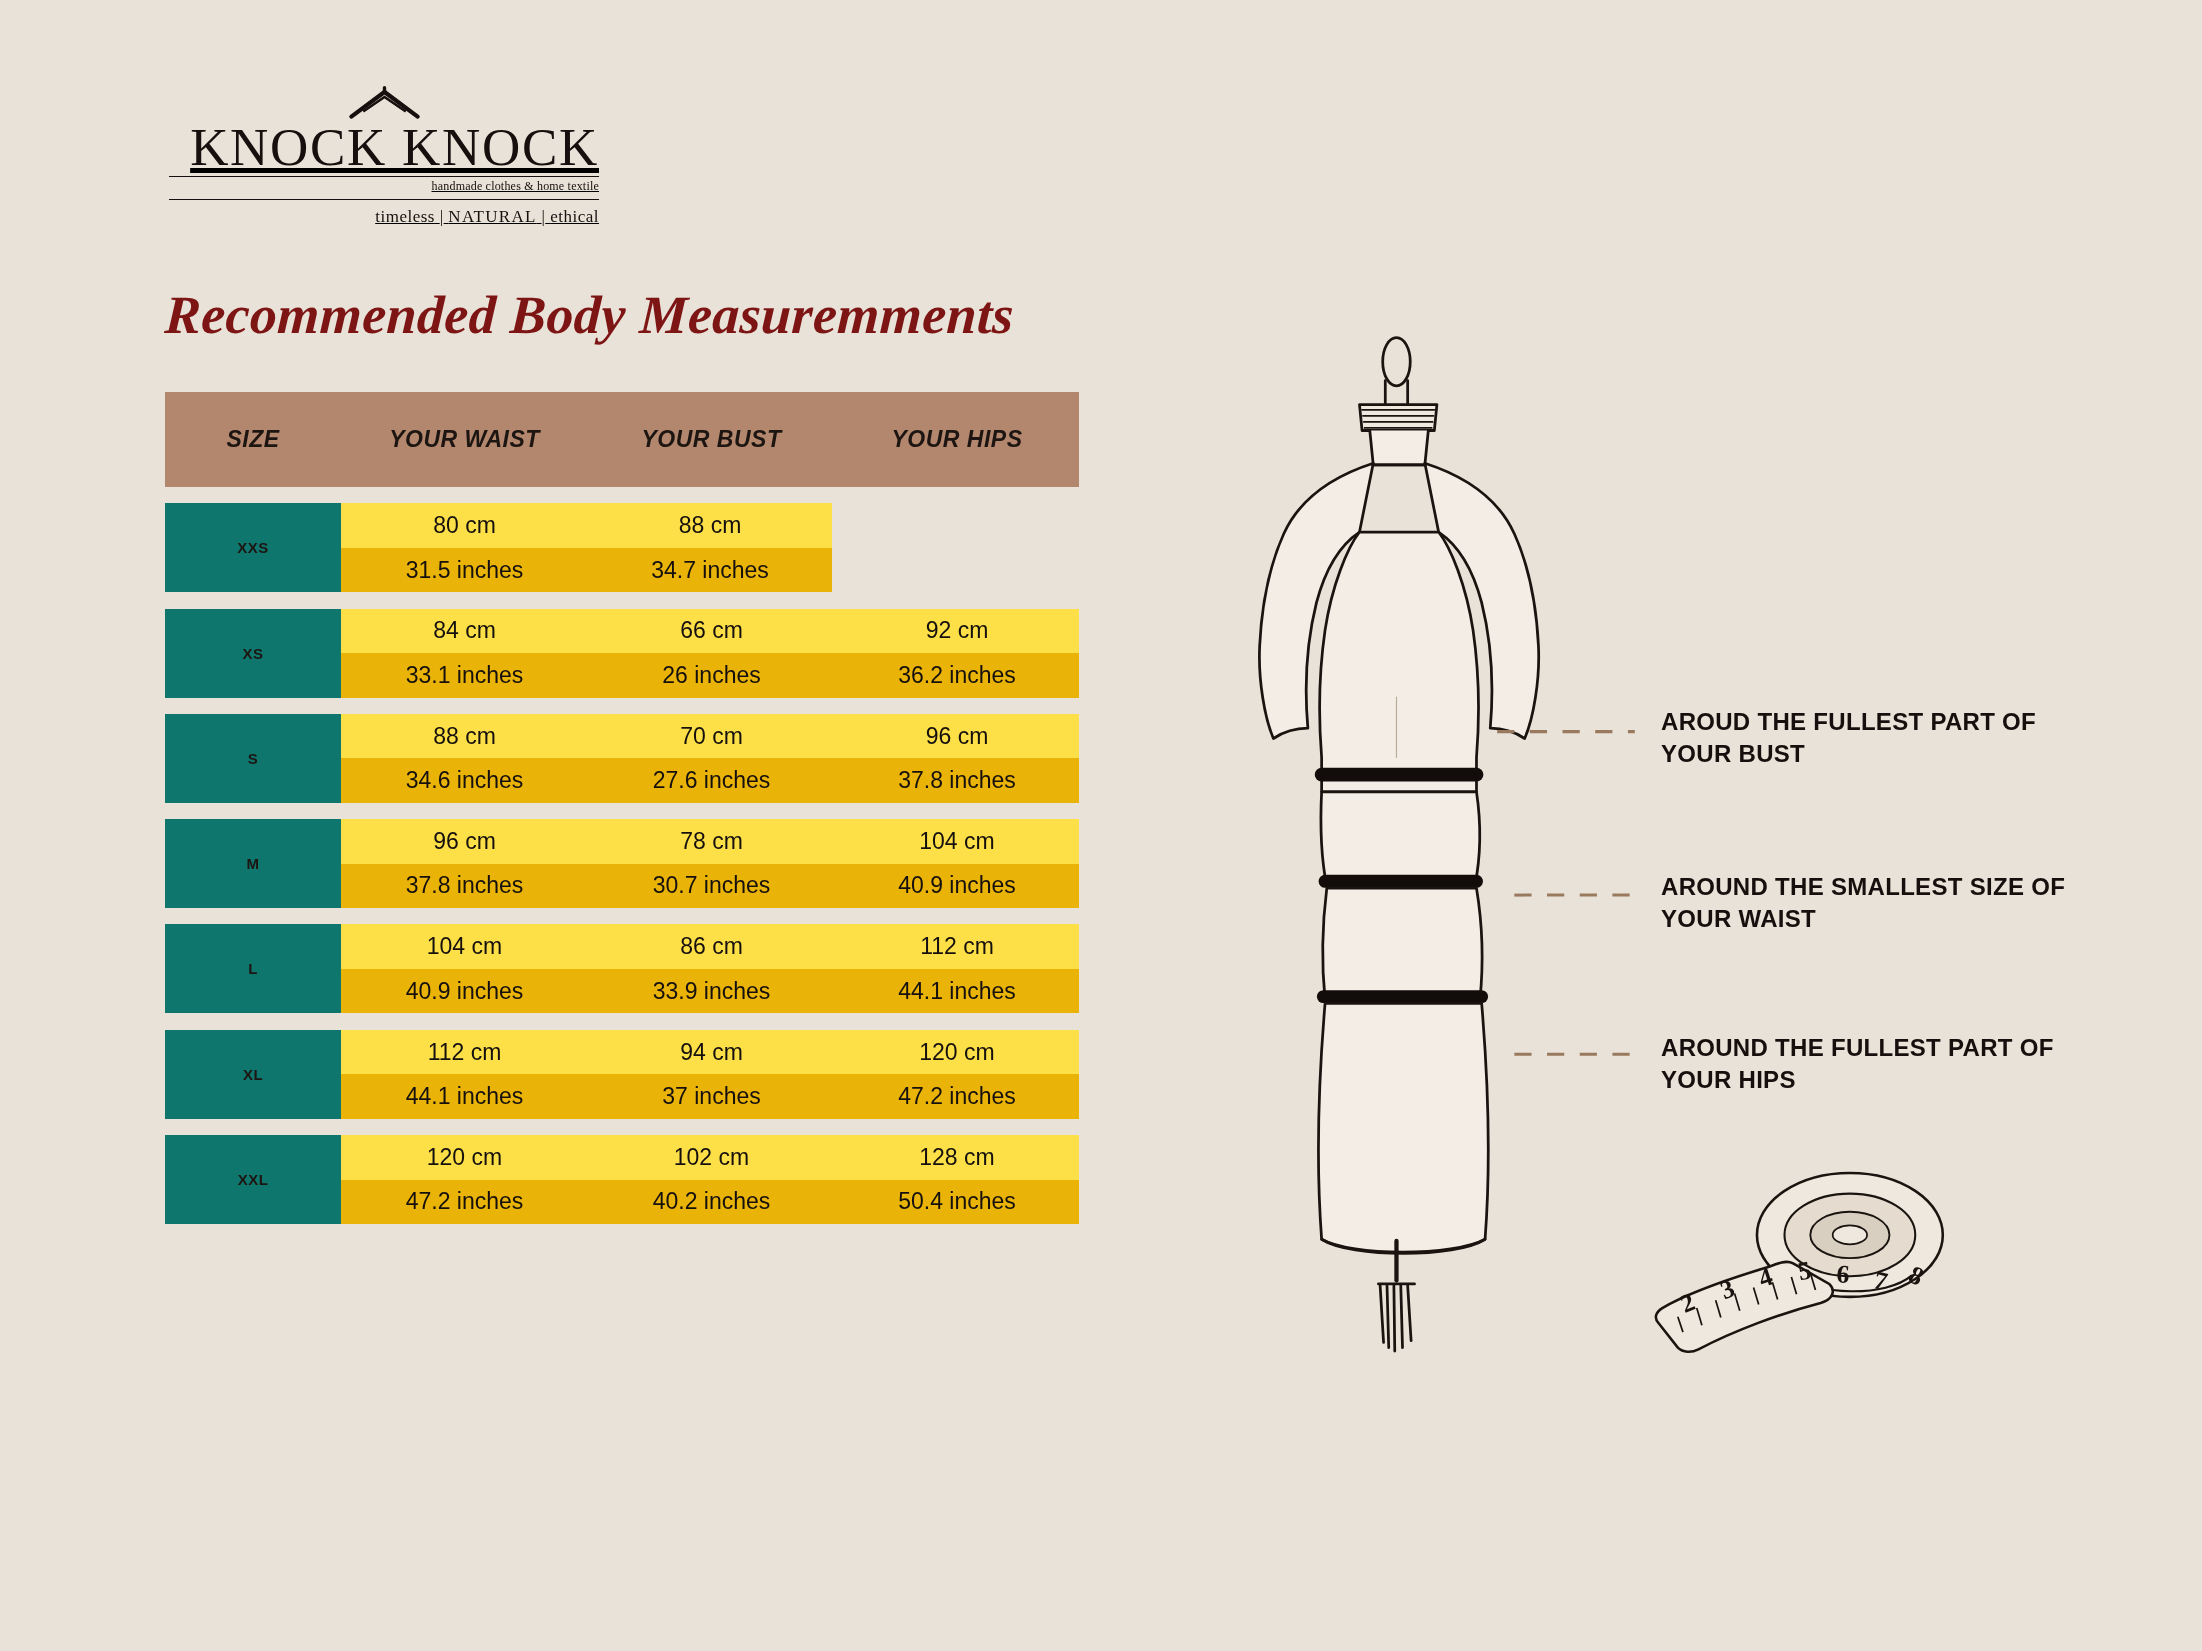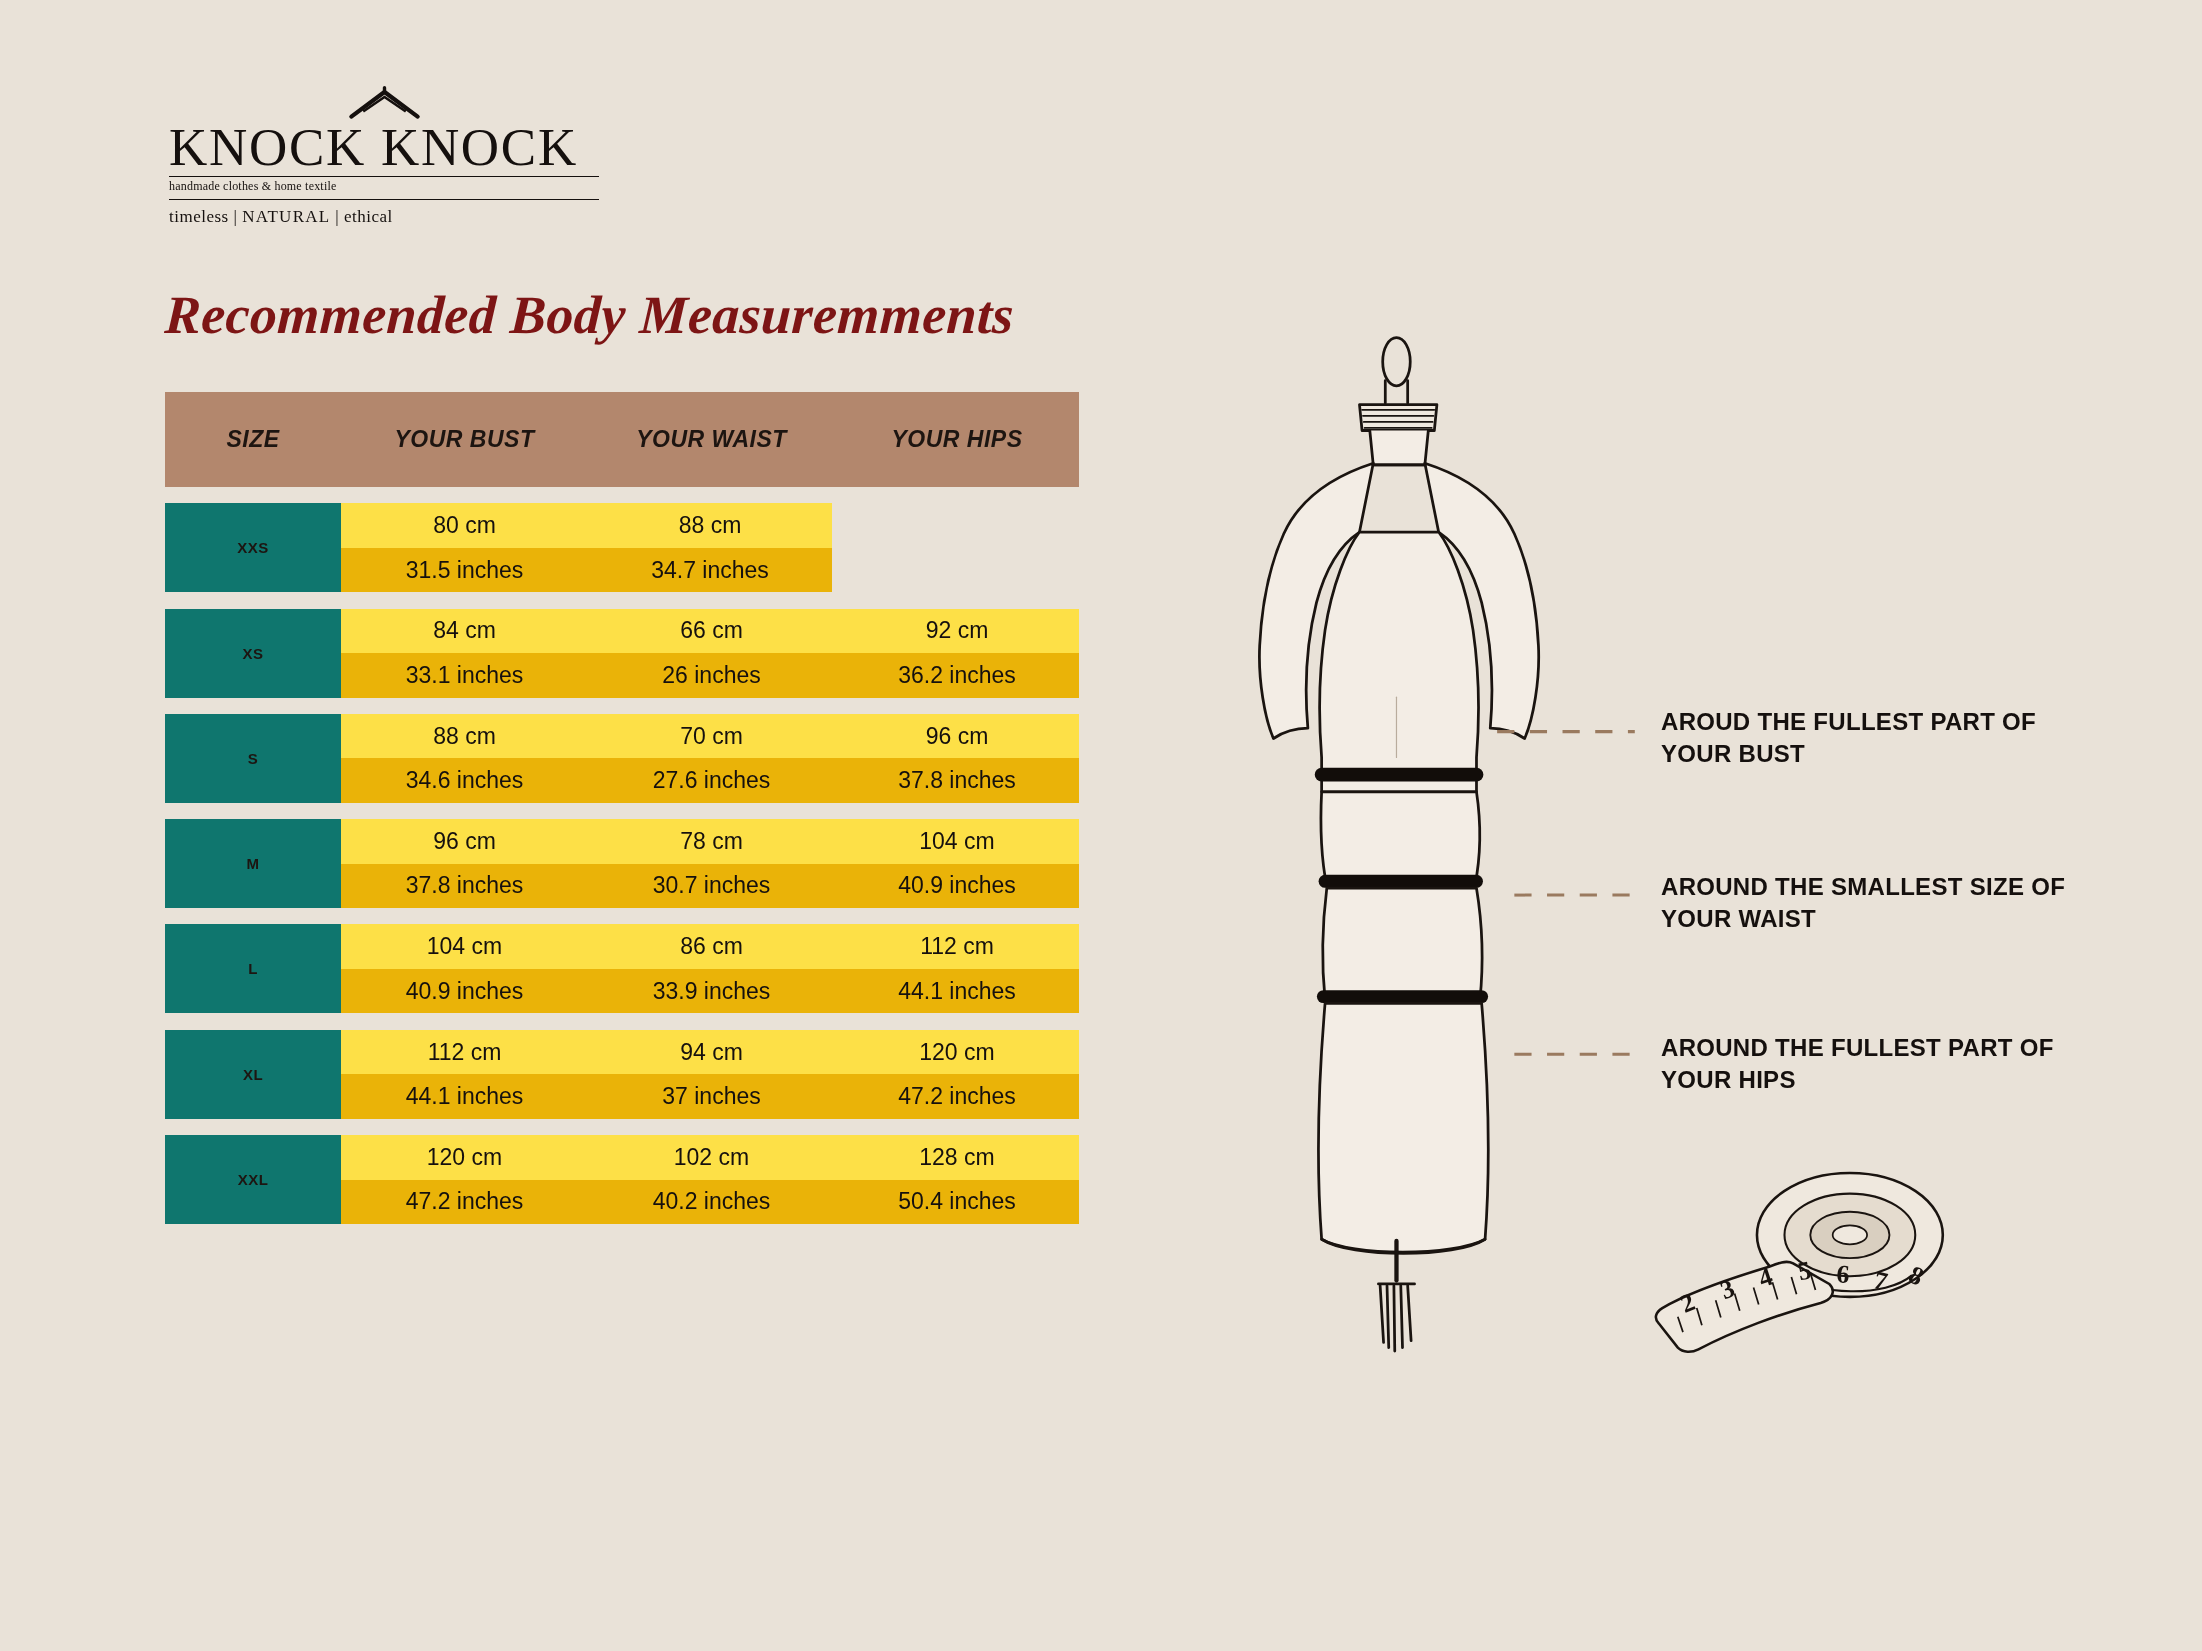--- a/index.html
+++ b/index.html
@@ -12,21 +12,22 @@
     overflow: hidden;
     position: relative;
   }
 
   
   .logo {
     position: absolute;
     left: 169px;
     top: 86px;
     width: 430px;
-    text-align: left;
+    text-align: right;
+    text-decoration: underline;
   }
   .logo-roof {
     height: 34px;
     position: relative;
   }
   .logo-roof svg { display:block; margin: 0 auto; }
   .logo-name {
     font-family: "Liberation Serif", serif;
     font-size: 53px;
     letter-spacing: 1.7px;
@@ -164,22 +165,22 @@
     <span>ethical</span>
   </div>
 </div>
 
 <div class="heading">Recommended Body Measuremments</div>
 
 <div class="table">
 
   <div class="row head-row">
     <div class="cell c-size">SIZE</div>
+    <div class="cell c-waist">YOUR WAIST</div>
     <div class="cell c-bust">YOUR BUST</div>
-    <div class="cell c-waist">YOUR WAIST</div>
     <div class="cell c-hips">YOUR HIPS</div>
   </div>
 
   <div class="row body-row">
     <div class="cell c-size">XXS</div>
     <div class="cell c-bust valcell">
       <div class="v-cm">80 cm</div>
       <div class="v-in">31.5 inches</div>
     </div>
     <div class="cell c-hips valcell">

